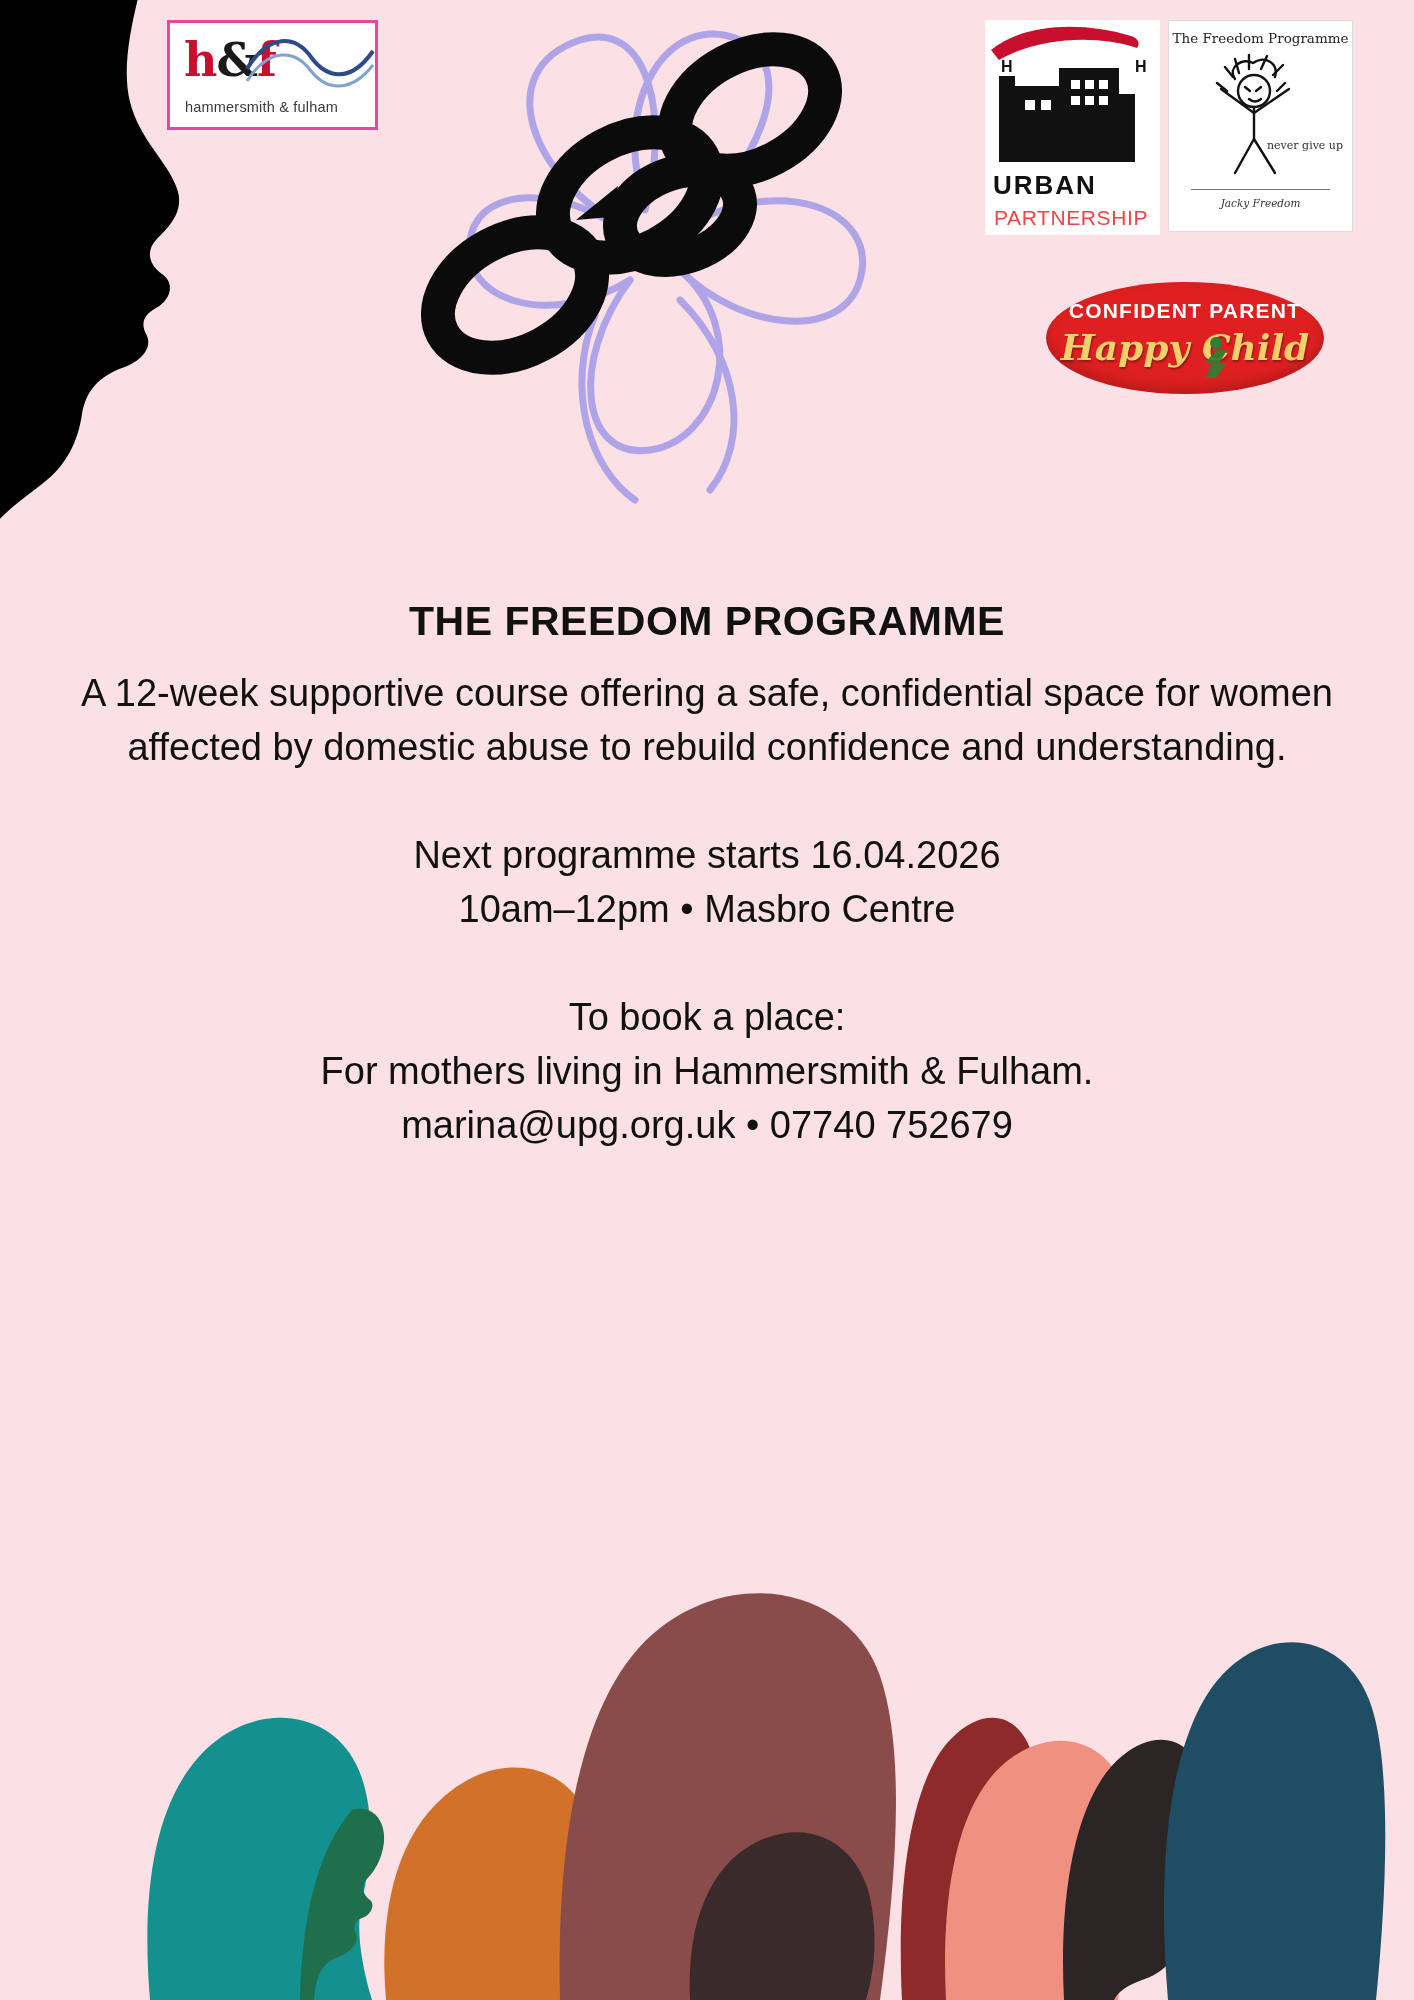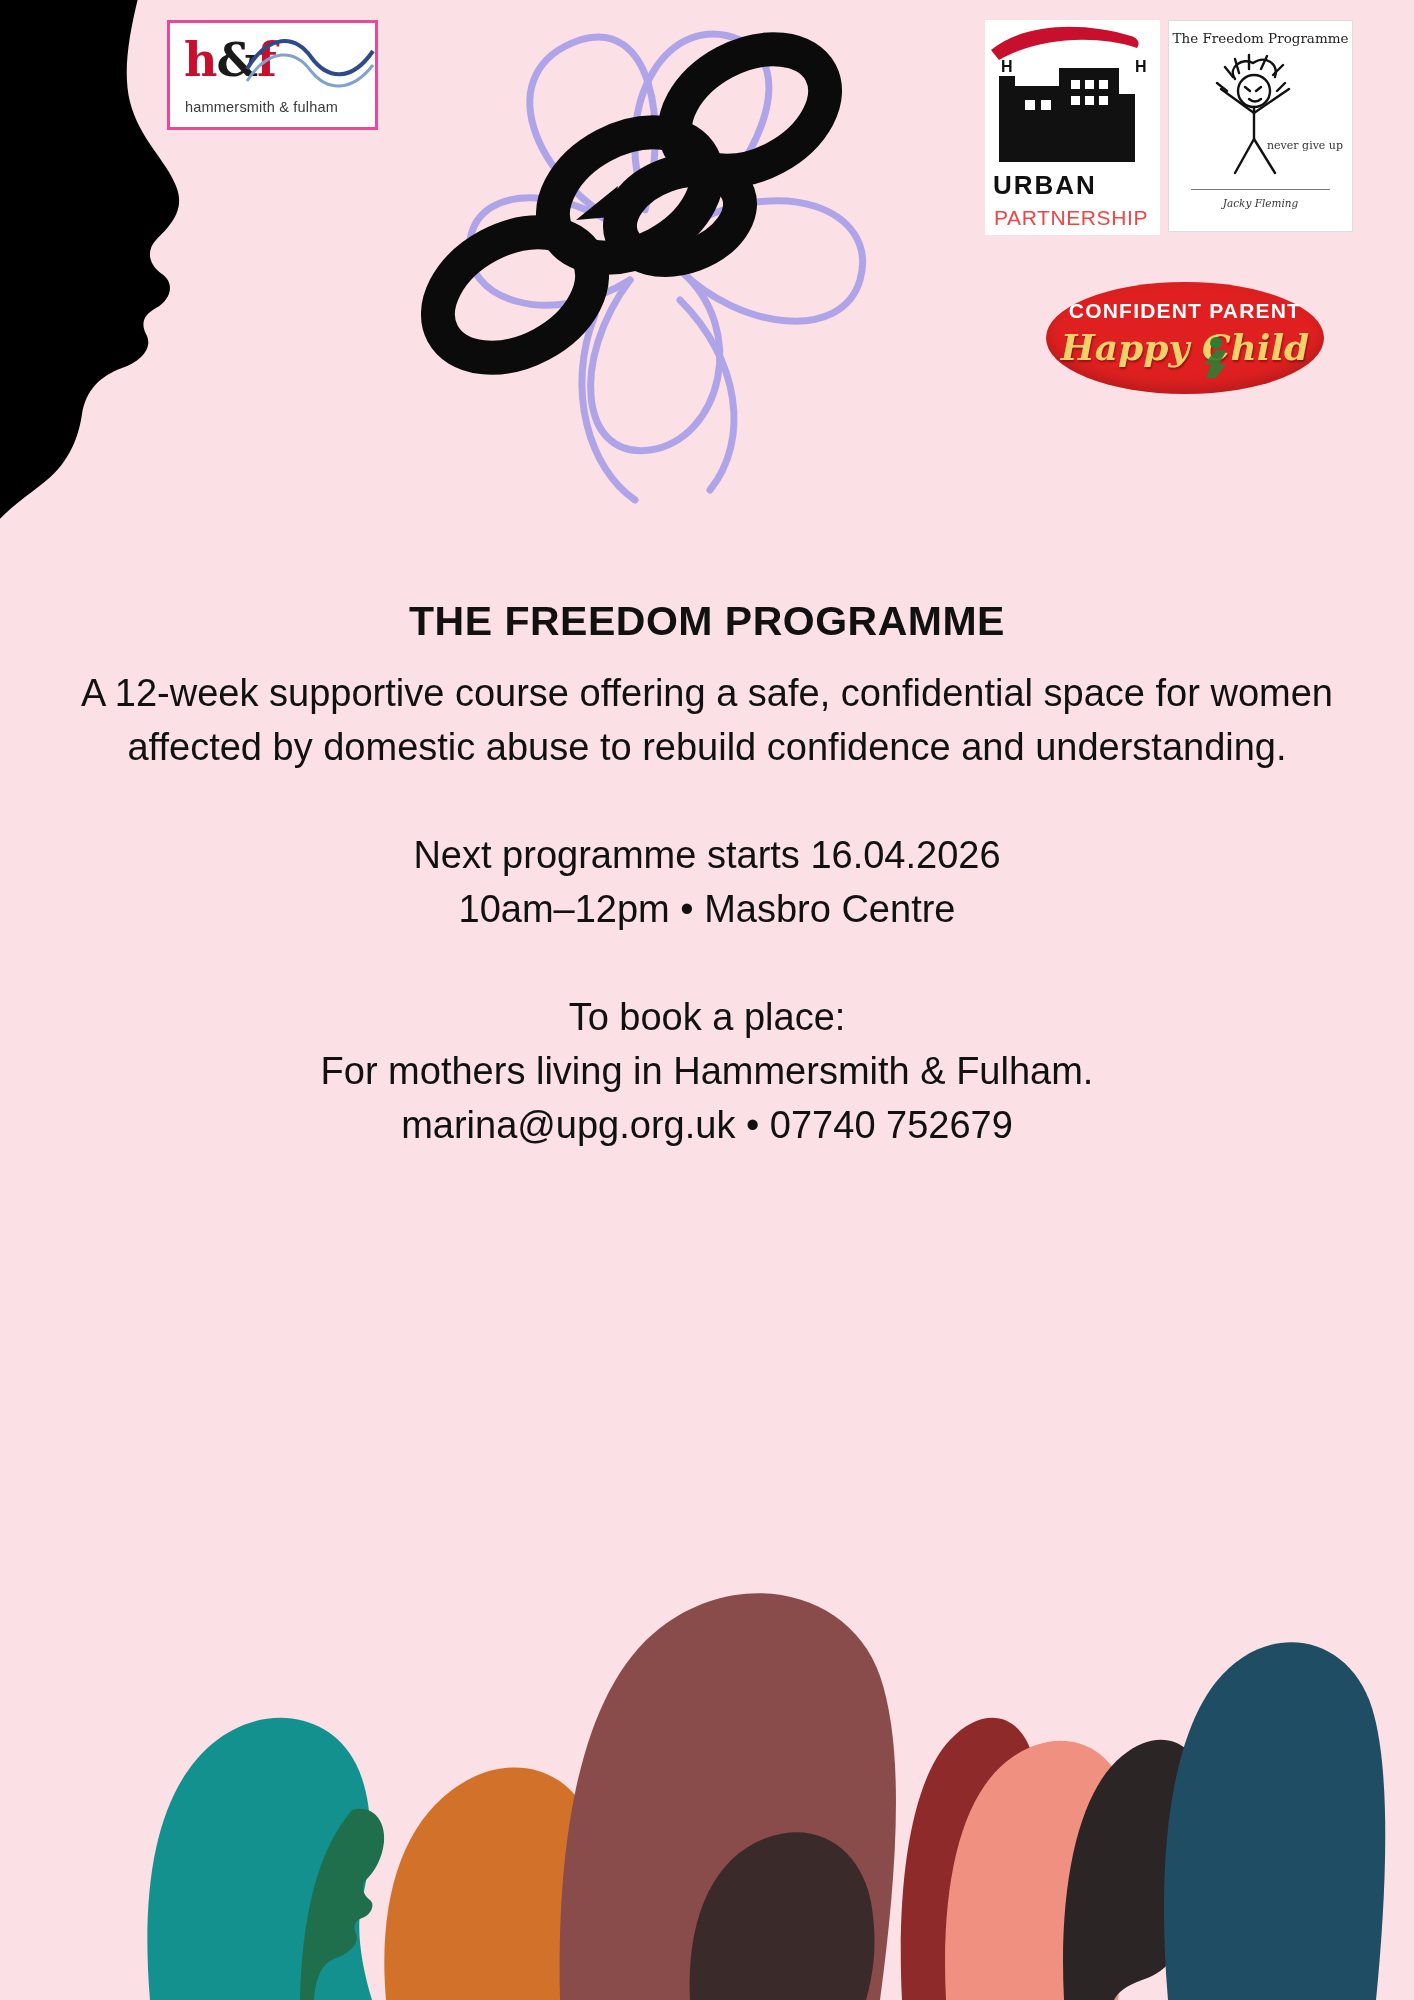--- a/index.html
+++ b/index.html
@@ -296,21 +296,21 @@
       <circle cx="67" cy="40" r="16"></circle>
       <path d="M58,36 l5,4 M74,36 l-5,4 M62,48 q6,5 12,0"></path>
       <path d="M67,56 l0,32"></path>
       <path d="M67,62 L34,38 M67,62 L102,38"></path>
       <path d="M67,88 L48,122 M67,88 L88,122"></path>
       <path d="M30,32 l10,8 M98,32 l-8,8"></path>
     </g>
   </svg>
   <div class="fp-never">never give up</div>
   <div class="fp-rule"></div>
-  <div class="fp-sign">Jacky Fleming</div>
+  <div class="fp-sign">Jacky Freedom</div>
 </div>
 
 <div class="logo-cphc">
   <div class="cphc-ellipse"></div>
   <div class="cphc-top">CONFIDENT PARENT</div>
   <div class="cphc-bottom">Happy Child</div>
   <svg style="position:absolute;left:150px;top:52px;" width="40" height="46" viewBox="0 0 40 46">
     <g fill="#2f7d32">
       <circle cx="20" cy="9" r="6"></circle>
       <path d="M20,16 l-12,14 l7,0 l-5,14 l10,0 l10,-14 l-7,0 l8,-14 z" opacity=".9"></path>

